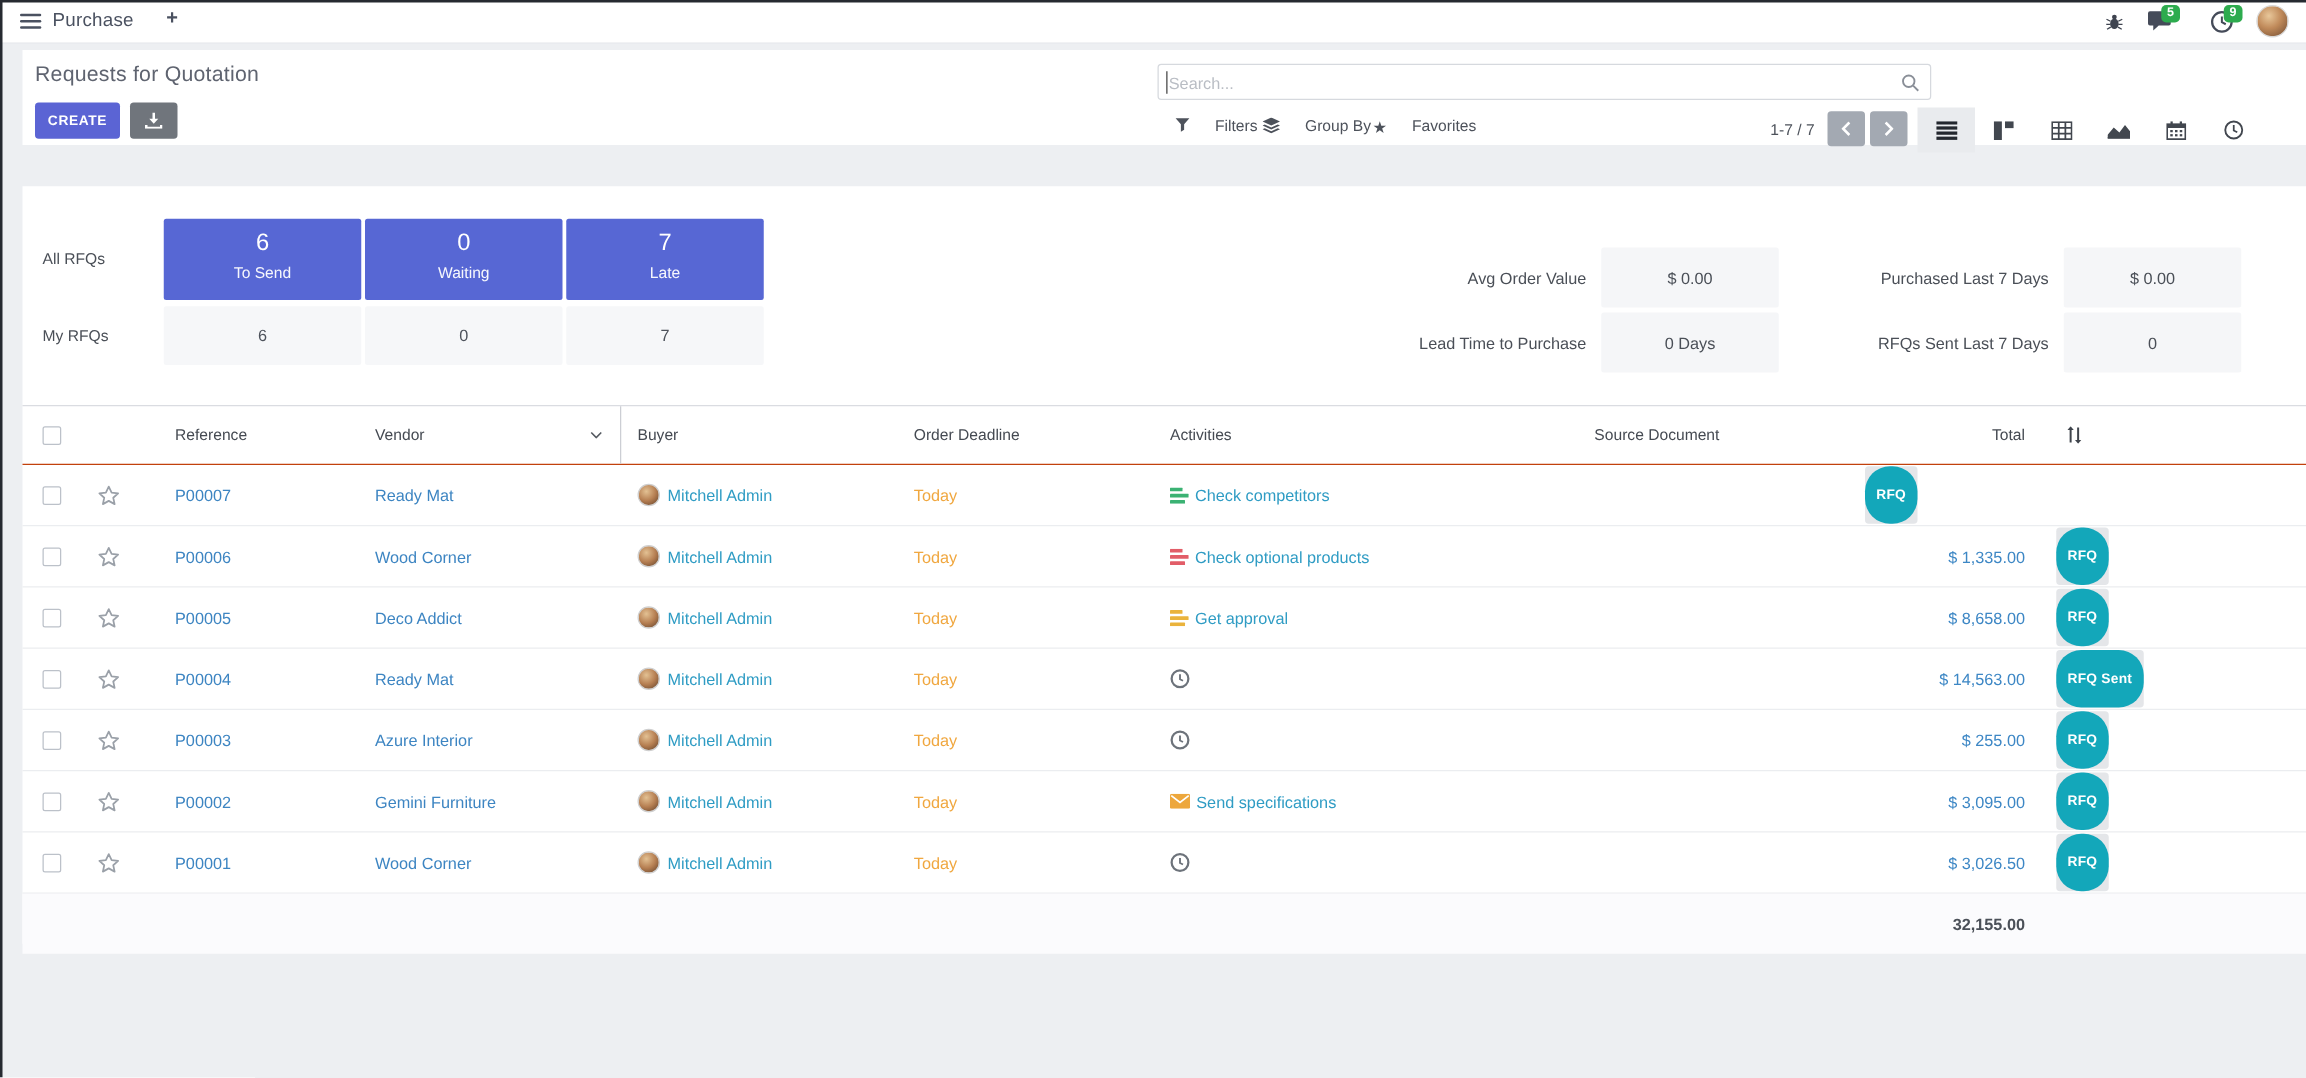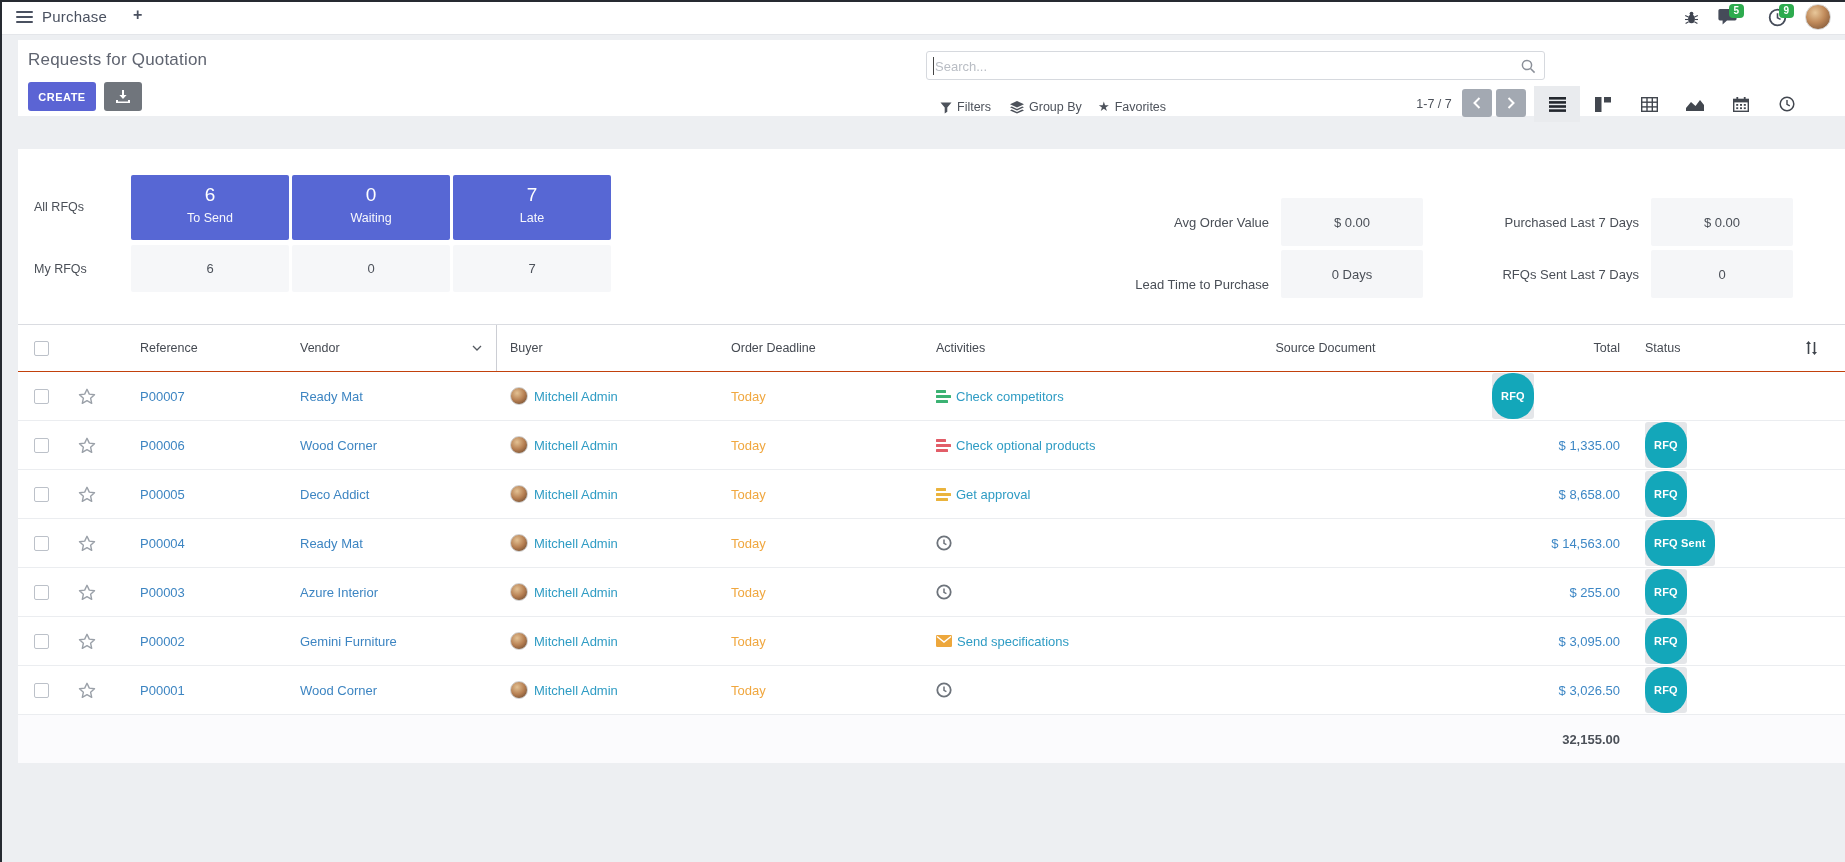--- a/index.html
+++ b/index.html
@@ -31,21 +31,21 @@
   .page-title{left:10px;top:10px;font-size:17px;color:#5f6470;letter-spacing:.2px}
   .btn{display:flex;align-items:center;justify-content:center;border-radius:3px;cursor:pointer;box-sizing:border-box}
   .btn-create{left:10px;top:42px;width:68px;height:29px;background:#5b64d4;color:#fff;
     font-size:11px;font-weight:600;letter-spacing:.5px}
   .btn-export{left:86px;top:42px;width:38px;height:29px;background:#70757c}
   .searchbox{left:908px;top:11px;width:619px;height:29px;border:1px solid #d6d9de;border-radius:3px;
     box-sizing:border-box;background:#fff}
   .searchbox .ph{position:absolute;left:8px;top:7px;font-size:13px;color:#b9bdc4}
   .searchbox .caret{position:absolute;left:6px;top:5px;width:1px;height:18px;background:#444}
   .searchbox .mag{position:absolute;right:8px;top:7px}
-  .fitem{top:54px;display:flex;align-items:flex-end;gap:5px;font-size:12.5px;color:#4d525b;cursor:pointer;height:20px}
+  .fitem{top:54px;display:flex;align-items:flex-start;gap:20px;font-size:12.5px;color:#4d525b;cursor:pointer;height:20px}
   .pager-text{left:1386px;top:57px;font-size:12.5px;color:#4d525b;width:60px;text-align:center}
   .pager-btn{top:49px;width:30px;height:28px;background:#a3a9b2;border-radius:3px;display:flex;
     align-items:center;justify-content:center;cursor:pointer}
   .vswitch{left:1516px;top:46px;display:flex}
   .vbtn{width:46px;height:36px;display:flex;align-items:center;justify-content:center;cursor:pointer}
   .vbtn.active{background:#e9ebee}
 
   
   .mpanel{left:18px;top:149px;width:1827px;height:606px;background:#fff}
   .dash-label{font-size:12.5px;color:#4a4f57;cursor:pointer}
@@ -270,21 +270,21 @@
   <div class="abs vals">
     <div class="vcell">6</div>
     <div class="vcell">0</div>
     <div class="vcell">7</div>
   </div>
 
   <div class="abs kpi-label" style="left:1050px;top:66px">Avg Order Value</div>
   <div class="abs kpi-cell" style="left:1263px;top:49px">$ 0.00</div>
   <div class="abs kpi-label" style="left:1420px;top:66px">Purchased Last 7 Days</div>
   <div class="abs kpi-cell" style="left:1633px;top:49px">$ 0.00</div>
-  <div class="abs kpi-label" style="left:1050px;top:128px">Lead Time to Purchase</div>
+  <div class="abs kpi-label" style="left:1050px;top:118px">Lead Time to Purchase</div>
   <div class="abs kpi-cell" style="left:1263px;top:101px">0 Days</div>
   <div class="abs kpi-label" style="left:1420px;top:118px">RFQs Sent Last 7 Days</div>
   <div class="abs kpi-cell" style="left:1633px;top:101px">0</div>
 
   <div class="abs tbl">
     <div class="thead">
       <div class="c c1">
           <span class="cb"></span>
         </div>
       <div class="c c2"></div>
@@ -293,21 +293,20 @@
         <span>Vendor</span>
         <svg style="margin-left:auto;margin-right:14px" width="10" height="6" viewBox="0 0 10 6">
             <polyline points="1,1 5,5 9,1" fill="none" stroke="#555a61" stroke-width="1.3"></polyline>
           </svg>
       </div>
       <div class="c c5">Buyer</div>
       <div class="c c6">Order Deadline</div>
       <div class="c c7">Activities</div>
       <div class="c c8">Source Document</div>
       <div class="c c9">Total</div>
-      <div class="c c10">Status</div>
       <div class="c c11">
         <svg width="13" height="14" viewBox="0 0 13 14">
             <g stroke="#3f444c" stroke-width="1.6" fill="#3f444c">
               <line x1="3.5" y1="2.5" x2="3.5" y2="13"></line>
               <path d="M3.5 0L6 3H1z" stroke="none"></path>
               <line x1="9.5" y1="1" x2="9.5" y2="11.5"></line>
               <path d="M9.5 14L7 11h5z" stroke="none"></path>
             </g>
           </svg>
       </div>

